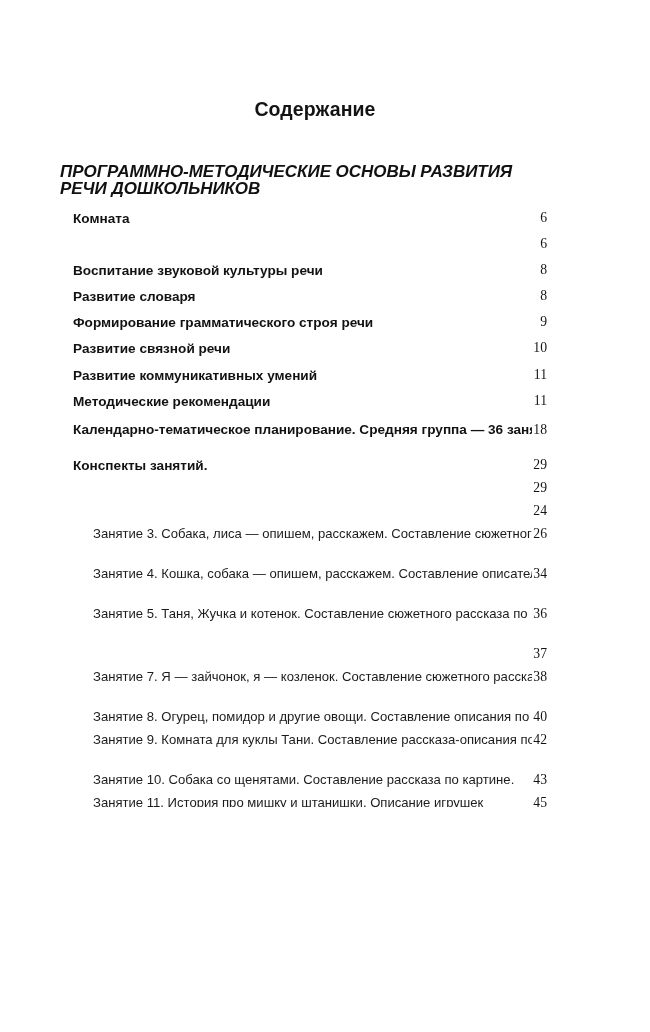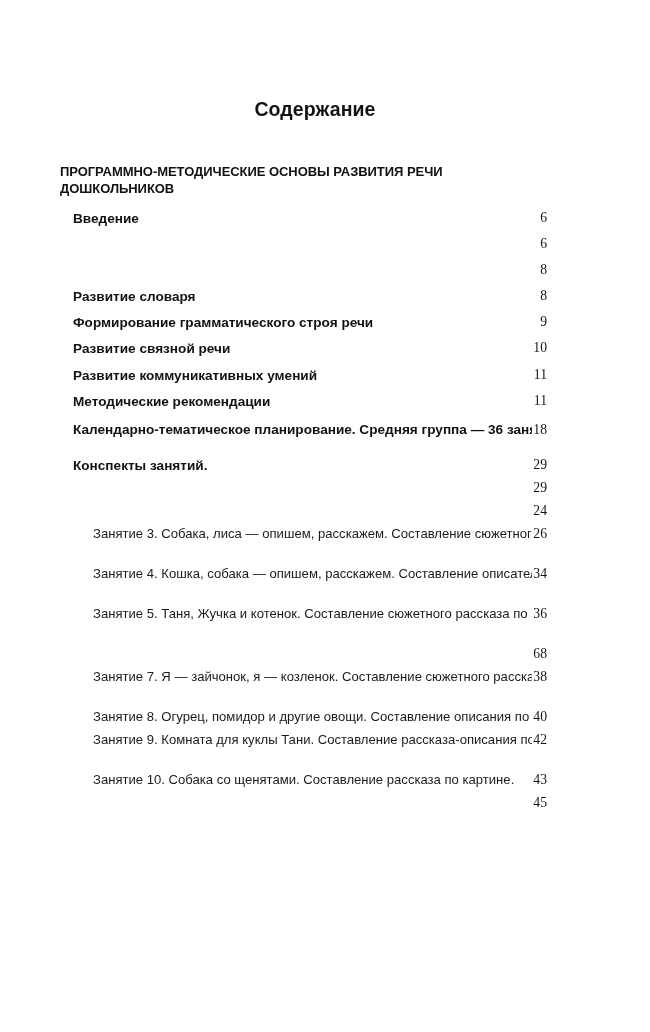--- a/index.html
+++ b/index.html
@@ -42,27 +42,28 @@
   
   .toc-body {
     position: absolute;
     left: 60px;
     top: 136px;
     width: 487px;
   }
 
   
   .section-head {
-    font-size: 13px;
+    font-size: 17px;
     font-weight: bold;
     line-height: 16.5px;
     letter-spacing: -0.05px;
     color: #111111;
     margin: 0;
     white-space: pre-line;
+    font-style: italic;
   }
   .section-head.gap-above {
     margin-top: 23px;
   }
 
   
   .entry {
     display: block;
     position: relative;
     margin: 0;
@@ -149,35 +150,35 @@
 
   <div class="toc-body">
 
     <div class="section-head">ПРОГРАММНО-МЕТОДИЧЕСКИЕ ОСНОВЫ РАЗВИТИЯ РЕЧИ ДОШКОЛЬНИКОВ</div>
 
     <div>
 
       <div class="entry level1 first">
         <div class="row">
           <span class="num">6</span>
-          <span class="label"><span class="tail">Введение</span><span class="dots"></span></span>
+          <span class="label"><span class="tail">Комната</span><span class="dots"></span></span>
         </div>
       </div>
 
       <div class="entry level1 spaced">
         <div class="row">
           <span class="num">6</span>
           <span class="label"><span class="dots"></span></span>
         </div>
       </div>
 
       <div class="entry level1 spaced">
         <div class="row">
           <span class="num">8</span>
-          <span class="label"><span class="dots"></span></span>
+          <span class="label"><span class="tail">Воспитание звуковой культуры речи</span><span class="dots"></span></span>
         </div>
       </div>
 
       <div class="entry level1 spaced">
         <div class="row">
           <span class="num">8</span>
           <span class="label"><span class="tail">Развитие словаря</span><span class="dots"></span></span>
         </div>
       </div>
 
@@ -262,21 +263,21 @@
 
       <div class="entry level2">
         <div class="row">
           <span class="num">36</span>
           <span class="label"><span class="tail">Занятие 5. Таня, Жучка и котенок. Составление сюжетного рассказа по набору игрушек</span><span class="dots"></span></span>
         </div>
       </div>
 
       <div class="entry level2">
         <div class="row">
-          <span class="num">68</span>
+          <span class="num">37</span>
           <span class="label"><span class="dots"></span></span>
         </div>
       </div>
 
       <div class="entry level2">
         <div class="row">
           <span class="num">38</span>
           <span class="label"><span class="tail">Занятие 7. Я — зайчонок, я — козленок. Составление сюжетного рассказа по ролям</span><span class="dots"></span></span>
         </div>
       </div>
@@ -298,21 +299,21 @@
       <div class="entry level2">
         <div class="row">
           <span class="num">43</span>
           <span class="label"><span class="tail">Занятие 10. Собака со щенятами. Составление рассказа по картине.</span><span class="dots"></span></span>
         </div>
       </div>
 
       <div class="entry level2">
         <div class="row">
           <span class="num">45</span>
-          <span class="label"><span class="dots"></span></span>
+          <span class="label"><span class="tail">Занятие 11. История про мишку и штанишки. Описание игрушек</span><span class="dots"></span></span>
         </div>
       </div>
 
       <div class="entry level2">
         <div class="row">
           <span class="num">47</span>
           <span class="label"><span class="tail">Занятие 12. Такие разные куклы! Составление рассказа о любимой игрушке</span><span class="dots"></span></span>
         </div>
       </div>
 

